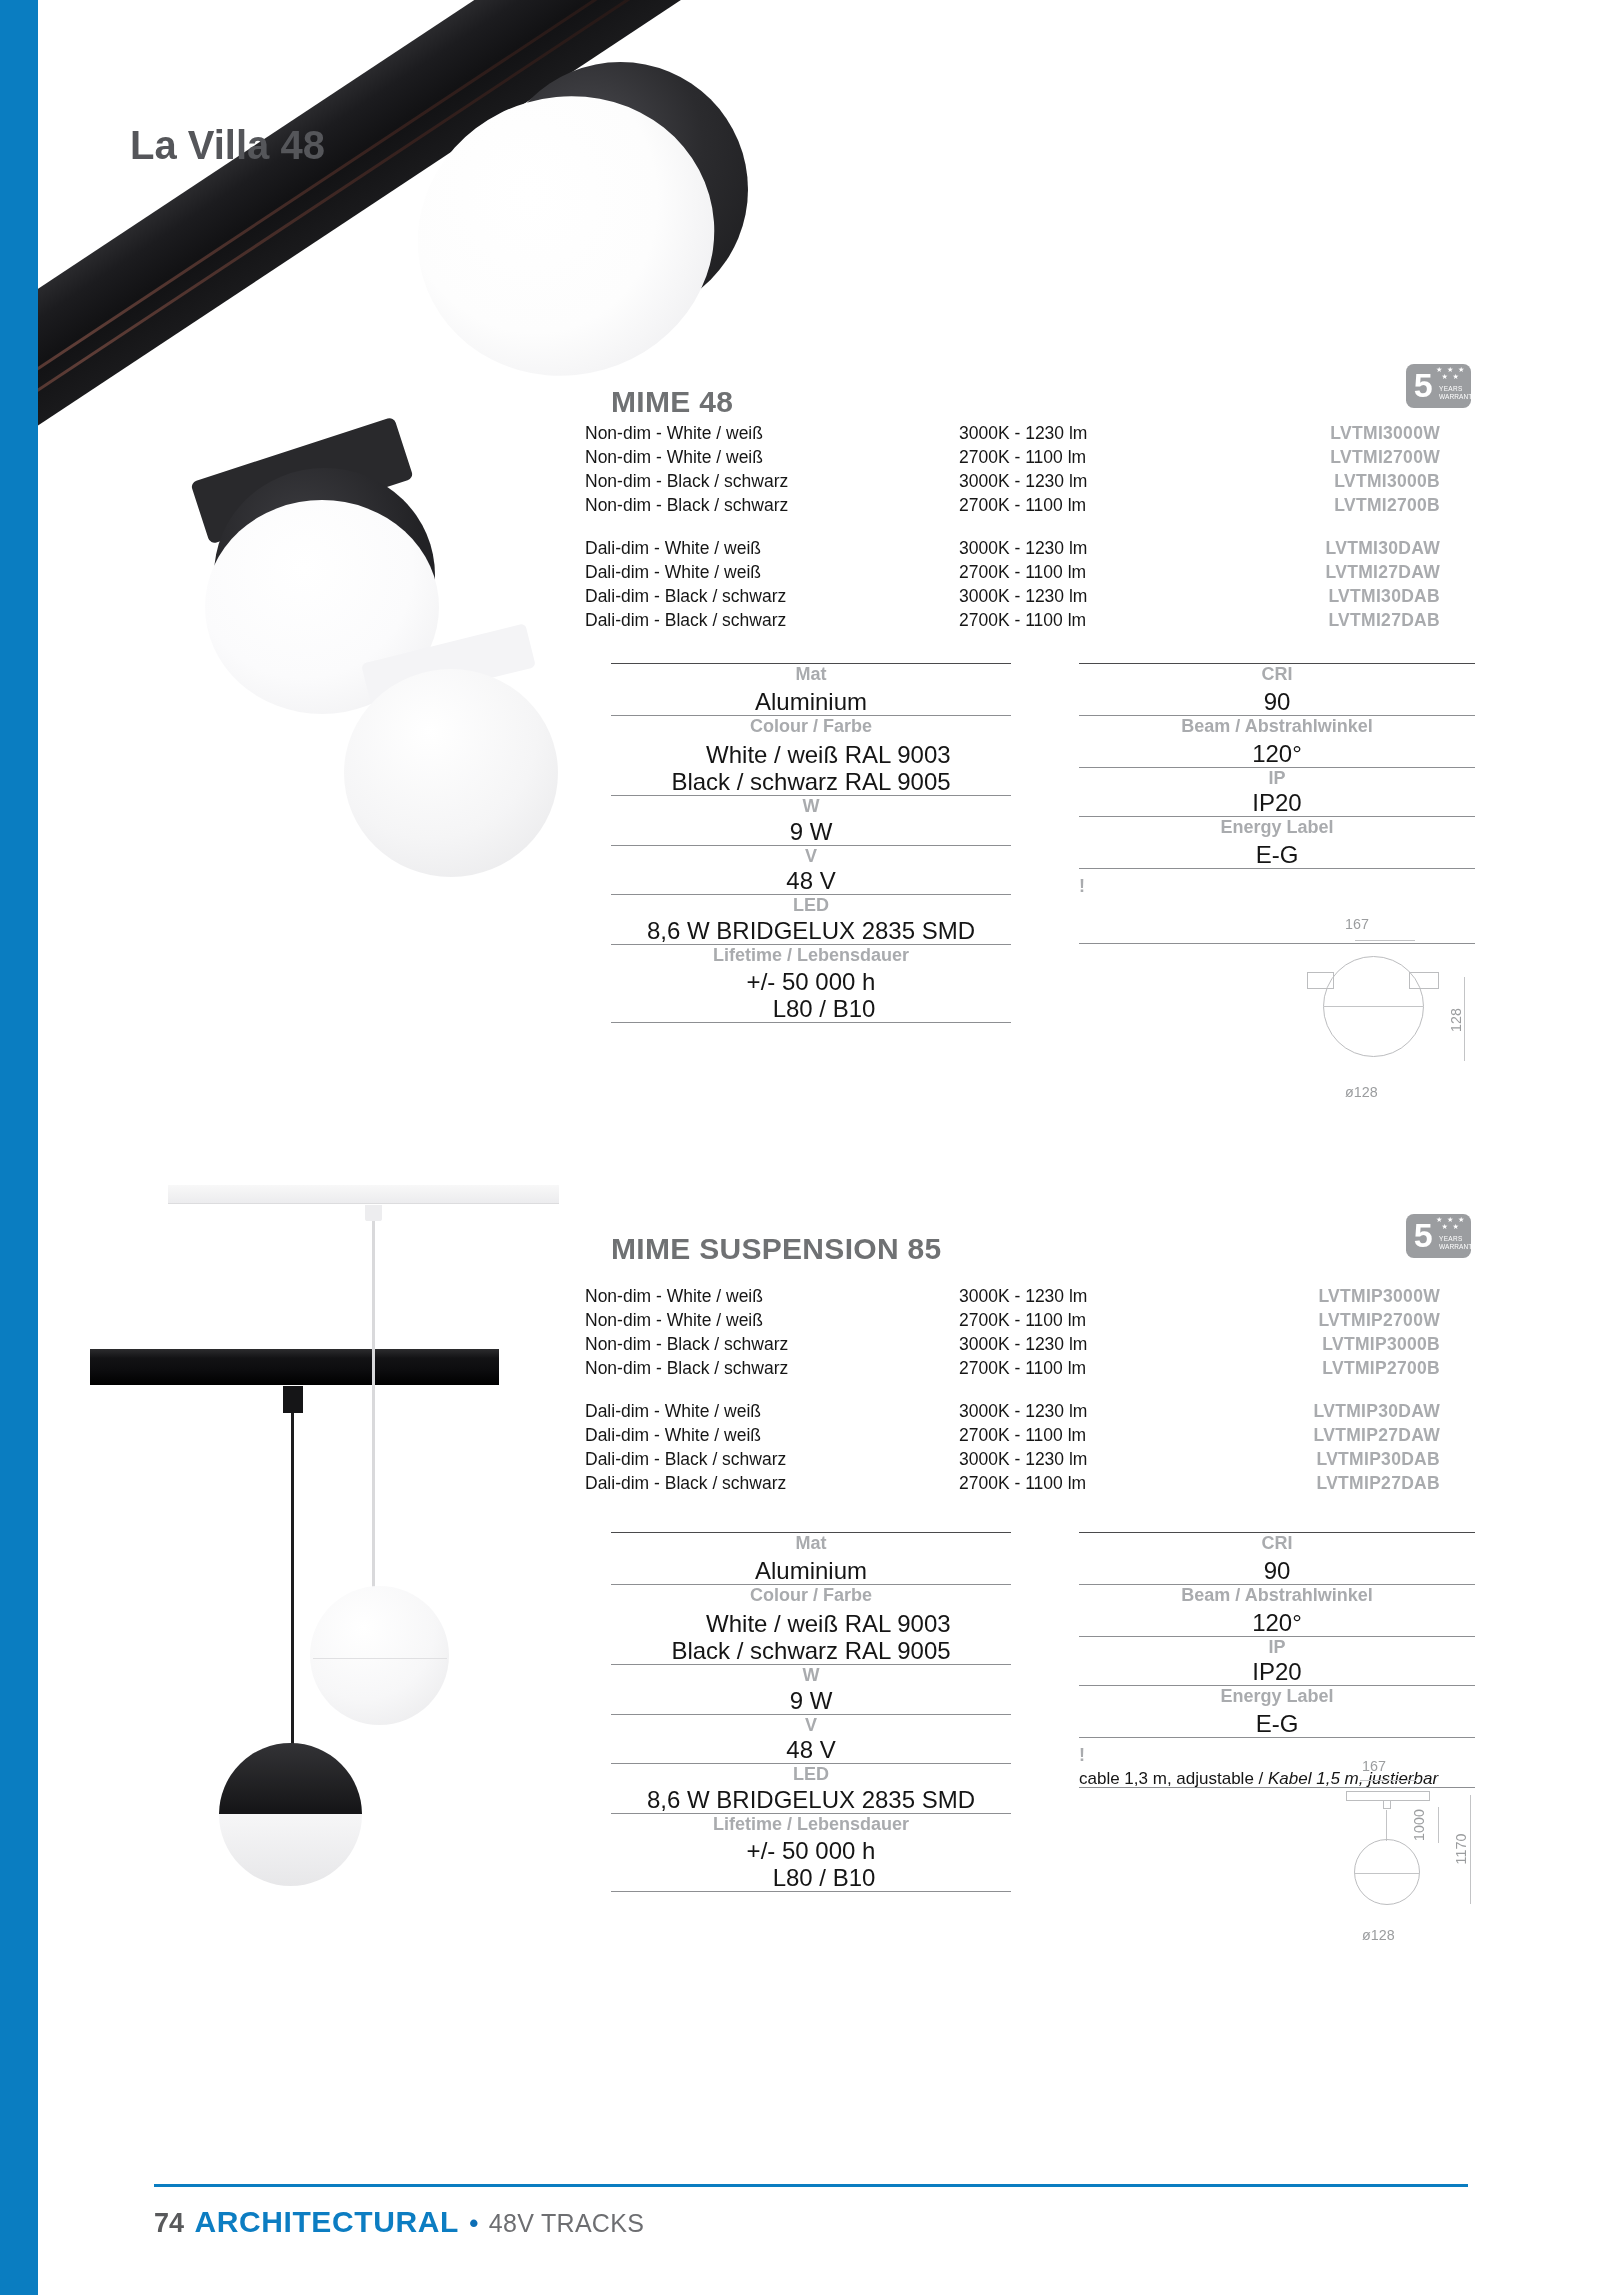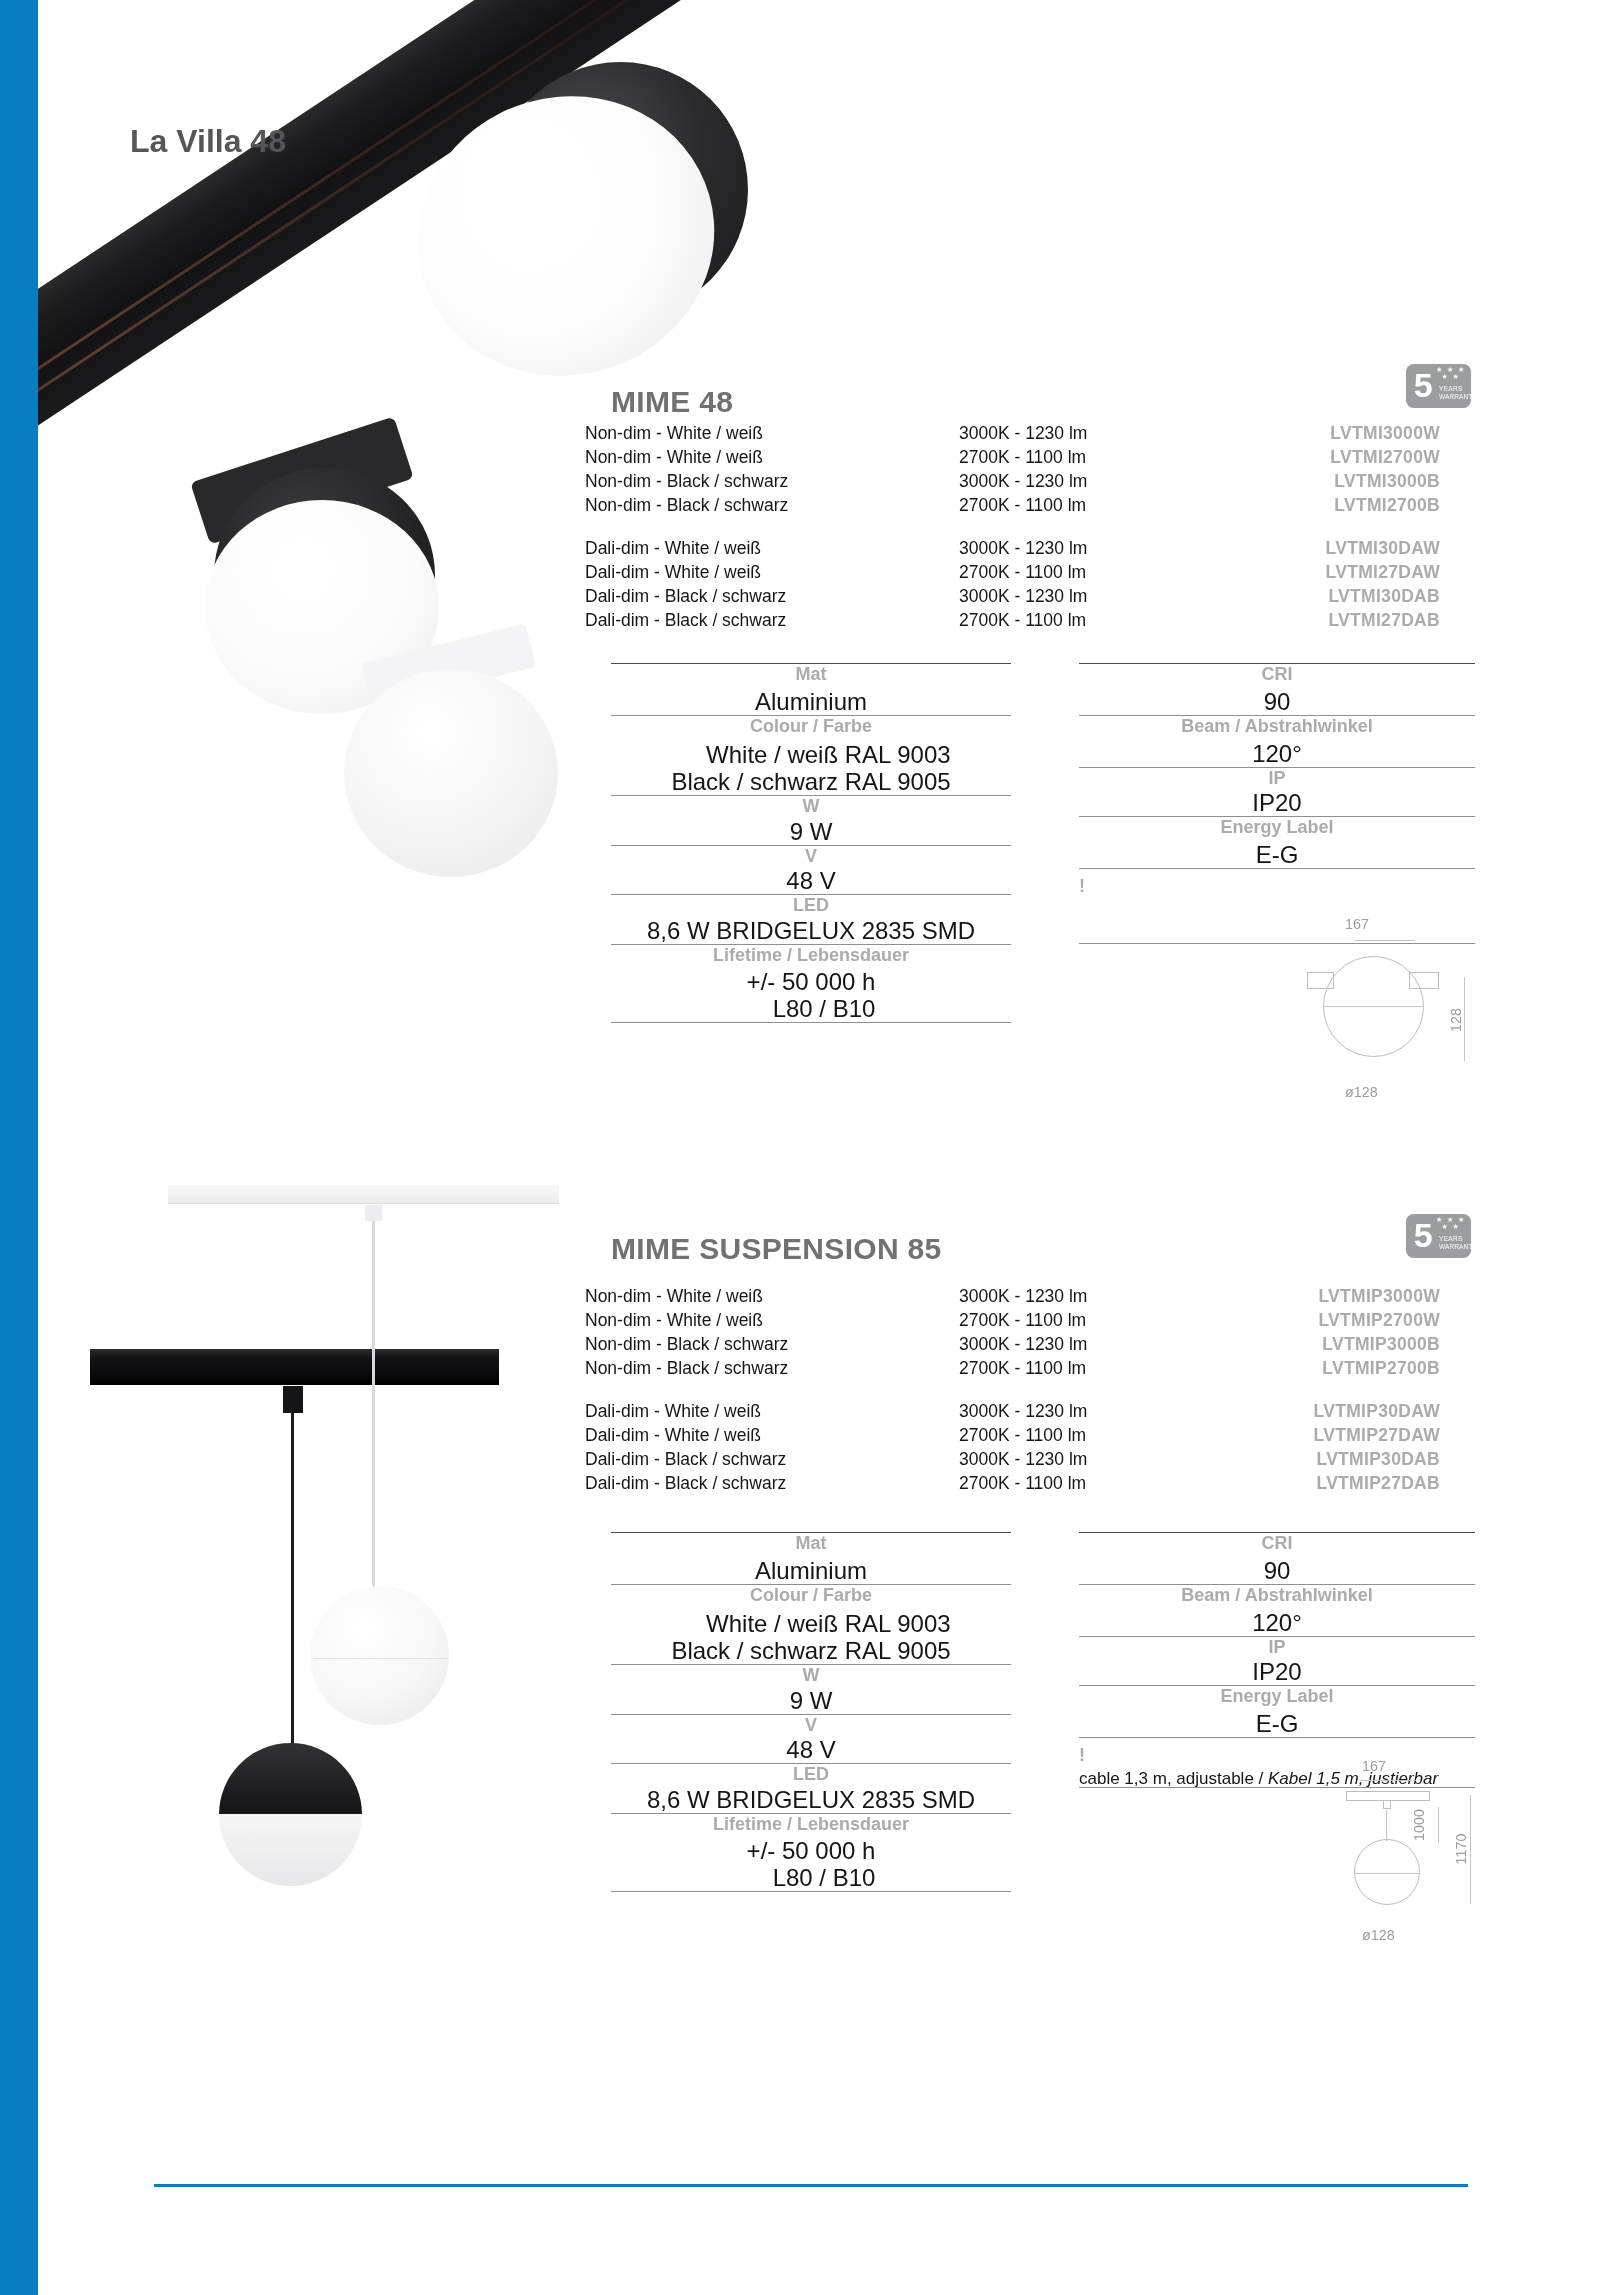--- a/index.html
+++ b/index.html
@@ -13,21 +13,21 @@
   #hero-track{position:absolute;left:-364px;top:136px;width:1300px;height:114px;
       transform:rotate(-33.5deg);
       background:linear-gradient(to bottom,#2a2a2d 0%,#1c1c1f 22%,#121214 55%,#1a1a1c 100%);}
   .track-stripe{position:absolute;left:0;right:0;height:3.2px;opacity:.85;
       background:linear-gradient(90deg,#241513,#6b443c 30%,#3a221e 60%,#17100f);}
   #hero-cap{position:absolute;left:493px;top:62px;width:255px;height:255px;border-radius:50%;
       background:radial-gradient(circle at 38% 32%,#4a4a4f 0%,#2b2b2e 48%,#1a1a1c 100%);z-index:2;}
   #hero-egg{position:absolute;left:417px;top:97px;width:298px;height:278px;border-radius:50%;
       transform:rotate(-16deg);z-index:3;
       background:radial-gradient(ellipse at 42% 32%,#ffffff 0%,#fdfdfd 52%,#efeff1 84%,#e3e3e5 100%);}
-  #page-title{position:absolute;left:130px;top:123px;font-size:32px;font-weight:bold;color:#55565a;z-index:5;}
+  #page-title{position:absolute;left:130px;top:123px;font-size:40px;font-weight:bold;color:#55565a;z-index:5;}
 
   
   .photo{position:absolute;z-index:1;}
   #wtrack{left:168px;top:1185px;width:391px;height:18px;background:linear-gradient(#f8f8f8,#ececee);
       border-bottom:1.3px solid #dcdcde;}
   #wmount{left:365px;top:1205px;width:17px;height:15.6px;background:#ededef;border-radius:0 0 2.6px 2.6px;z-index:2;}
   #wcord{left:372px;top:1221px;width:2.6px;height:370px;background:#d9d9db;z-index:4;}
   #wsphere{left:310px;top:1586px;width:139px;height:139px;border-radius:50%;z-index:5;
       background:radial-gradient(circle at 38% 30%,#ffffff 0%,#f7f7f8 55%,#e7e7e9 100%);}
   #wseam{left:313px;top:1658px;width:134px;height:1.3px;background:#e0e0e2;z-index:6;}
@@ -403,16 +403,22 @@
   <div class="photo" id="wmount"></div>
   <div class="photo" id="wcord"></div>
   <div class="photo" id="btrack"></div>
   <div class="photo" id="bmount"></div>
   <div class="photo" id="bcord"></div>
   <div class="photo" id="wsphere"></div>
   <div class="photo" id="wseam"></div>
   <div class="photo" id="bsphere"></div>
 
   <div id="footer-rule"></div>
+  <div id="footer">
+    <span class="pnum">74</span>
+    <span class="fsec">ARCHITECTURAL</span>
+    <span class="fdot">•</span>
+    <span class="fsub">48V TRACKS</span>
+  </div>
 
   <div id="accent-bar"></div>
 </div>
 
 
 </body></html>

